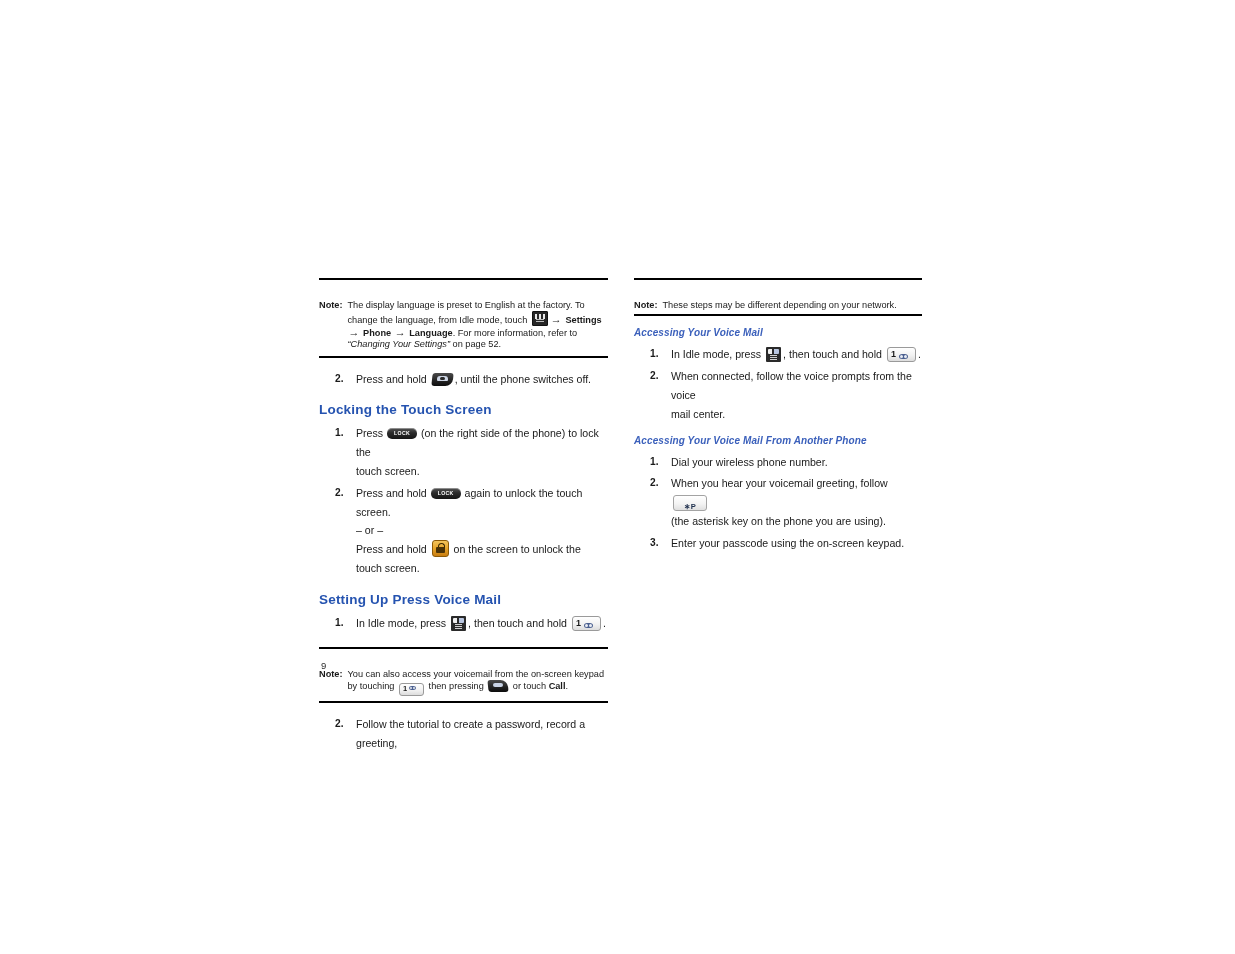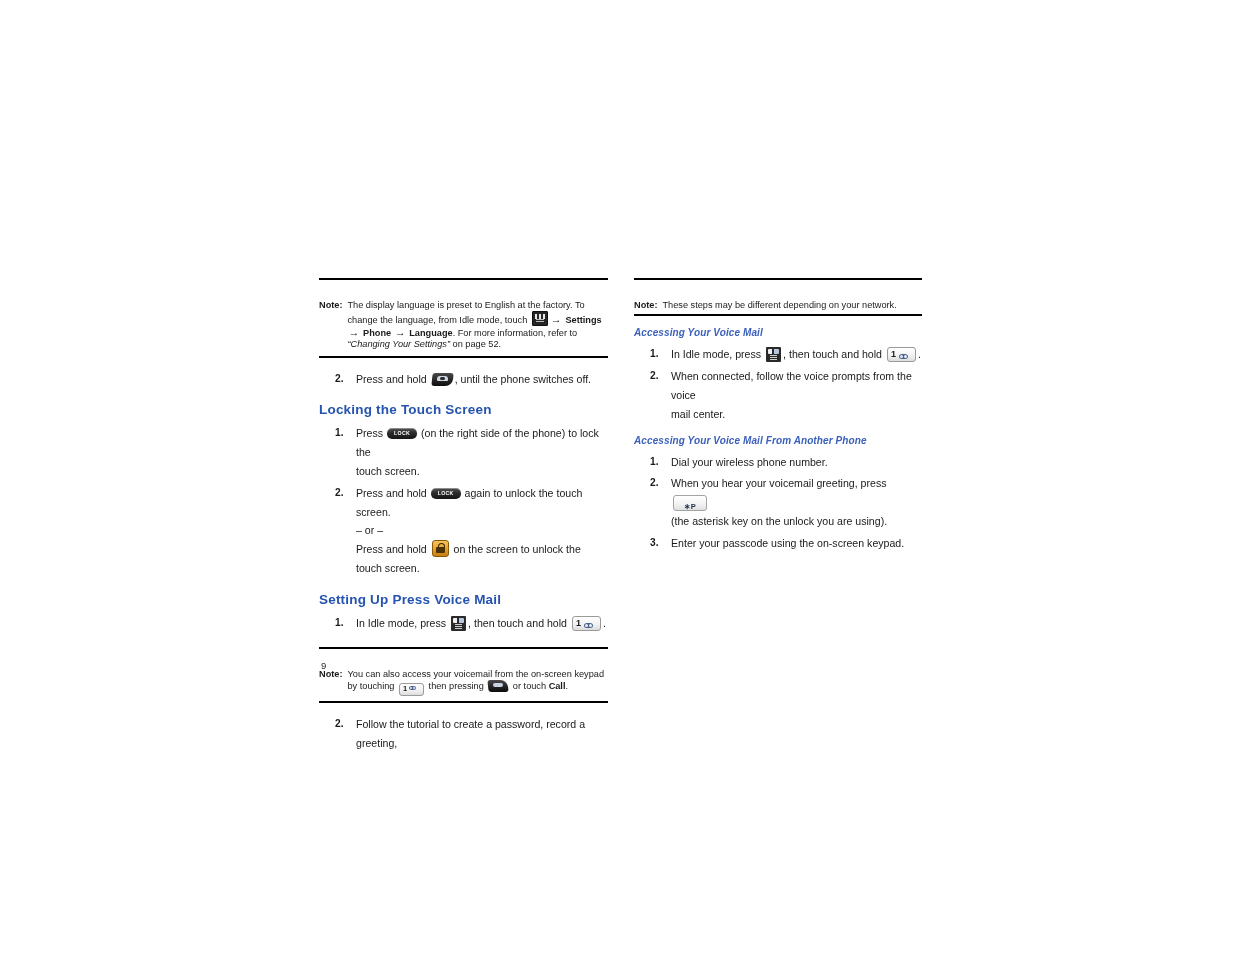--- a/index.html
+++ b/index.html
@@ -415,23 +415,23 @@
 
     <h3 class="sub-head">Accessing Your Voice Mail From Another Phone</h3>
 
     <ol class="steps">
       <li>
         <span class="num">1.</span>
         <span class="line">Dial your wireless phone number.</span>
       </li>
       <li>
         <span class="num">2.</span>
-        <span class="line"><span>When you hear your voicemail greeting, press</span>
+        <span class="line"><span>When you hear your voicemail greeting, follow</span>
           <span class="ikey key-starp"><span>∗P</span></span></span>
-        <span class="line">(the asterisk key on the unlock you are using).</span>
+        <span class="line">(the asterisk key on the phone you are using).</span>
       </li>
       <li>
         <span class="num">3.</span>
         <span class="line">Enter your passcode using the on-screen keypad.</span>
       </li>
     </ol>
 
   </div>
 
   <div class="page-num">9</div>

